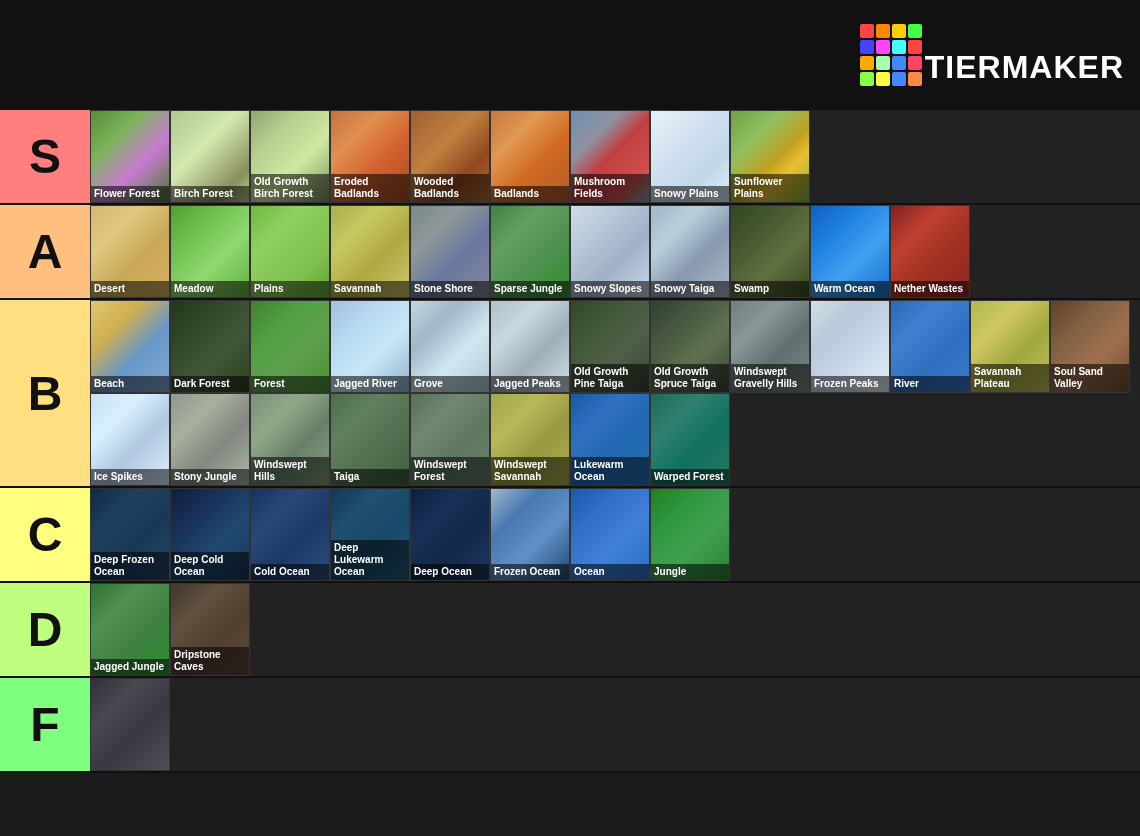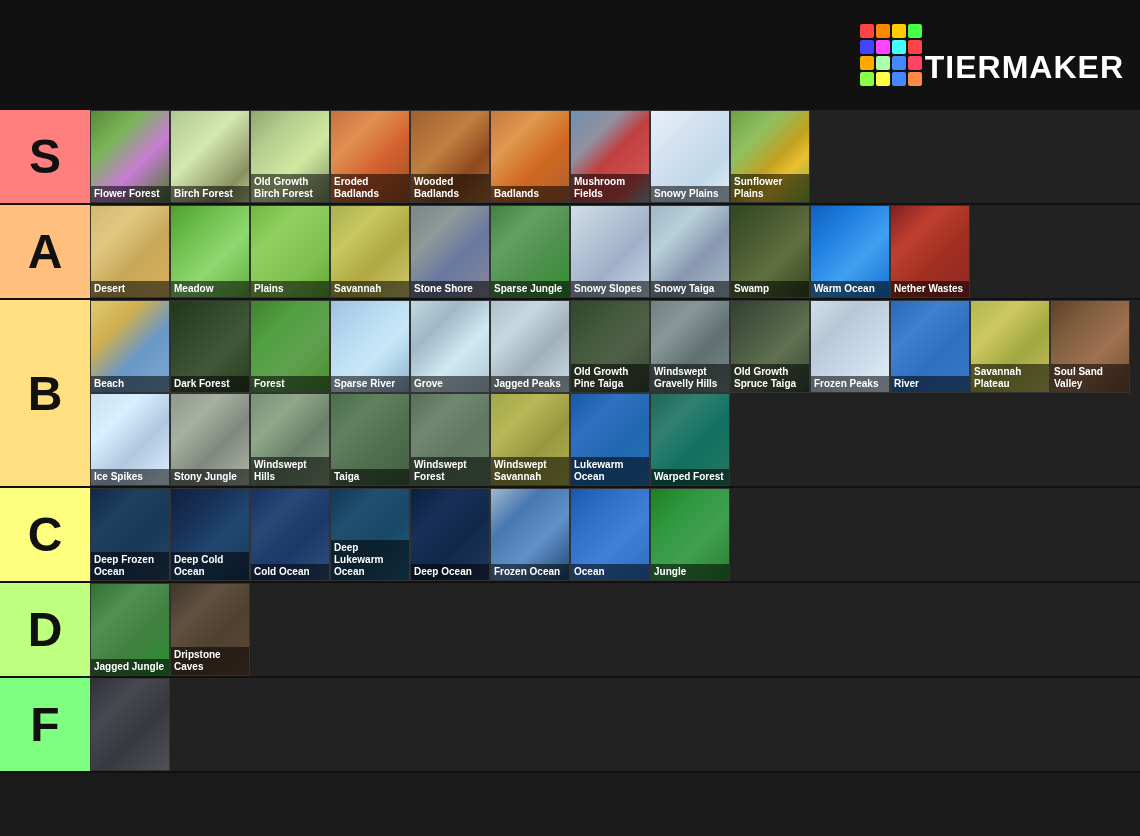--- a/index.html
+++ b/index.html
@@ -287,41 +287,41 @@
           <div class="biome-card">
             <div class="biome-bg bg-dark-forest"></div>
             <div class="biome-label">Dark Forest</div>
           </div>
           <div class="biome-card">
             <div class="biome-bg bg-forest"></div>
             <div class="biome-label">Forest</div>
           </div>
           <div class="biome-card">
             <div class="biome-bg bg-frozen-river"></div>
-            <div class="biome-label">Sparse River</div>
+            <div class="biome-label">Jagged River</div>
           </div>
           <div class="biome-card">
             <div class="biome-bg bg-grove"></div>
             <div class="biome-label">Grove</div>
           </div>
           <div class="biome-card">
             <div class="biome-bg bg-jagged-peaks"></div>
             <div class="biome-label">Jagged Peaks</div>
           </div>
           <div class="biome-card">
             <div class="biome-bg bg-old-growth-pine"></div>
             <div class="biome-label">Old Growth Pine Taiga</div>
           </div>
           <div class="biome-card">
+            <div class="biome-bg bg-old-growth-spruce"></div>
+            <div class="biome-label">Old Growth Spruce Taiga</div>
+          </div>
+          <div class="biome-card">
             <div class="biome-bg bg-windswept-gravelly"></div>
             <div class="biome-label">Windswept Gravelly Hills</div>
-          </div>
-          <div class="biome-card">
-            <div class="biome-bg bg-old-growth-spruce"></div>
-            <div class="biome-label">Old Growth Spruce Taiga</div>
           </div>
           <div class="biome-card">
             <div class="biome-bg bg-frozen-peaks"></div>
             <div class="biome-label">Frozen Peaks</div>
           </div>
           <div class="biome-card">
             <div class="biome-bg bg-river"></div>
             <div class="biome-label">River</div>
           </div>
           <div class="biome-card">

